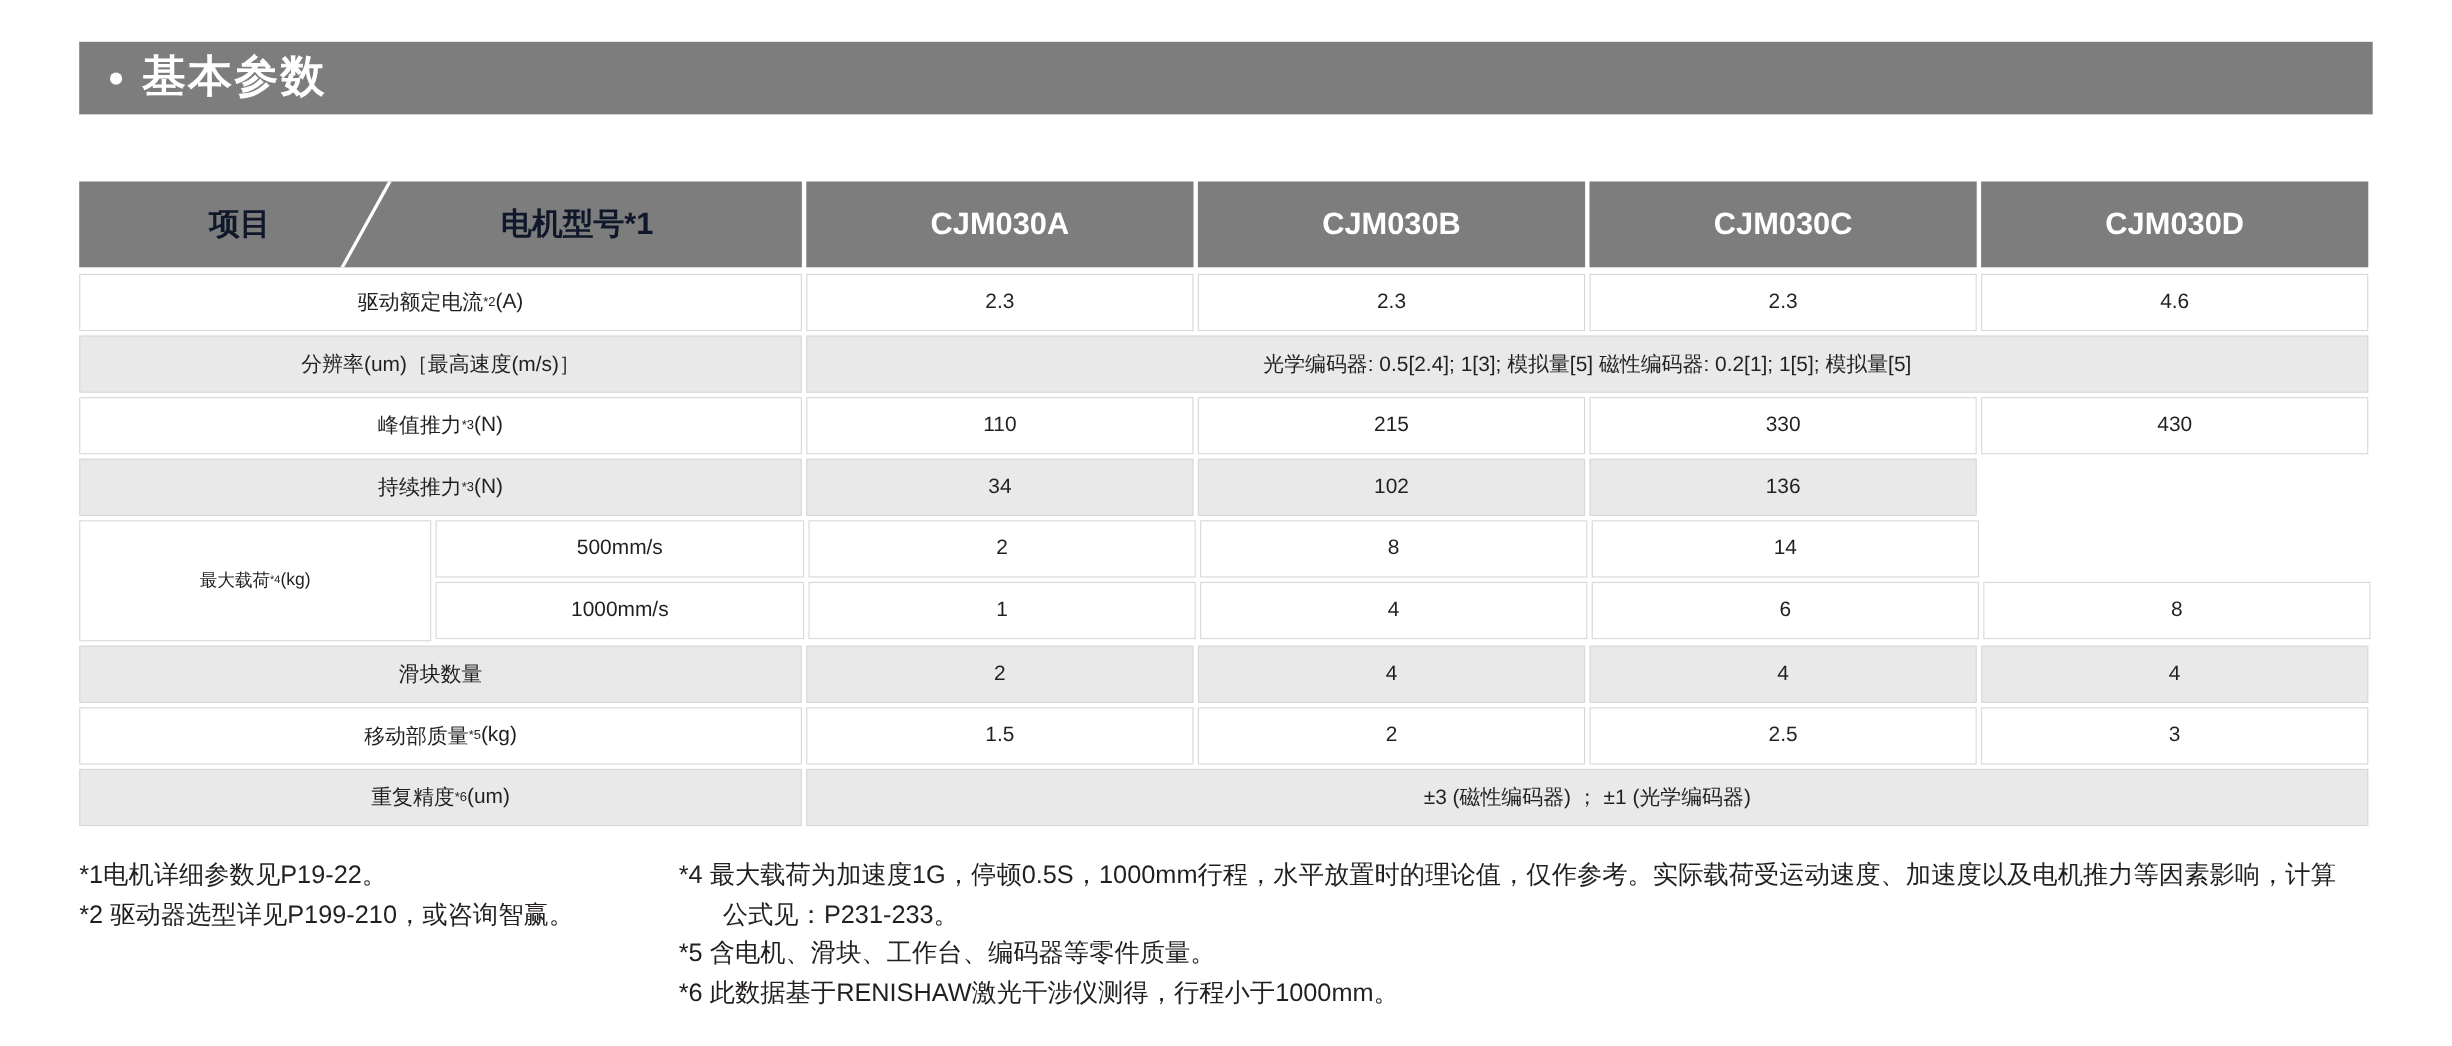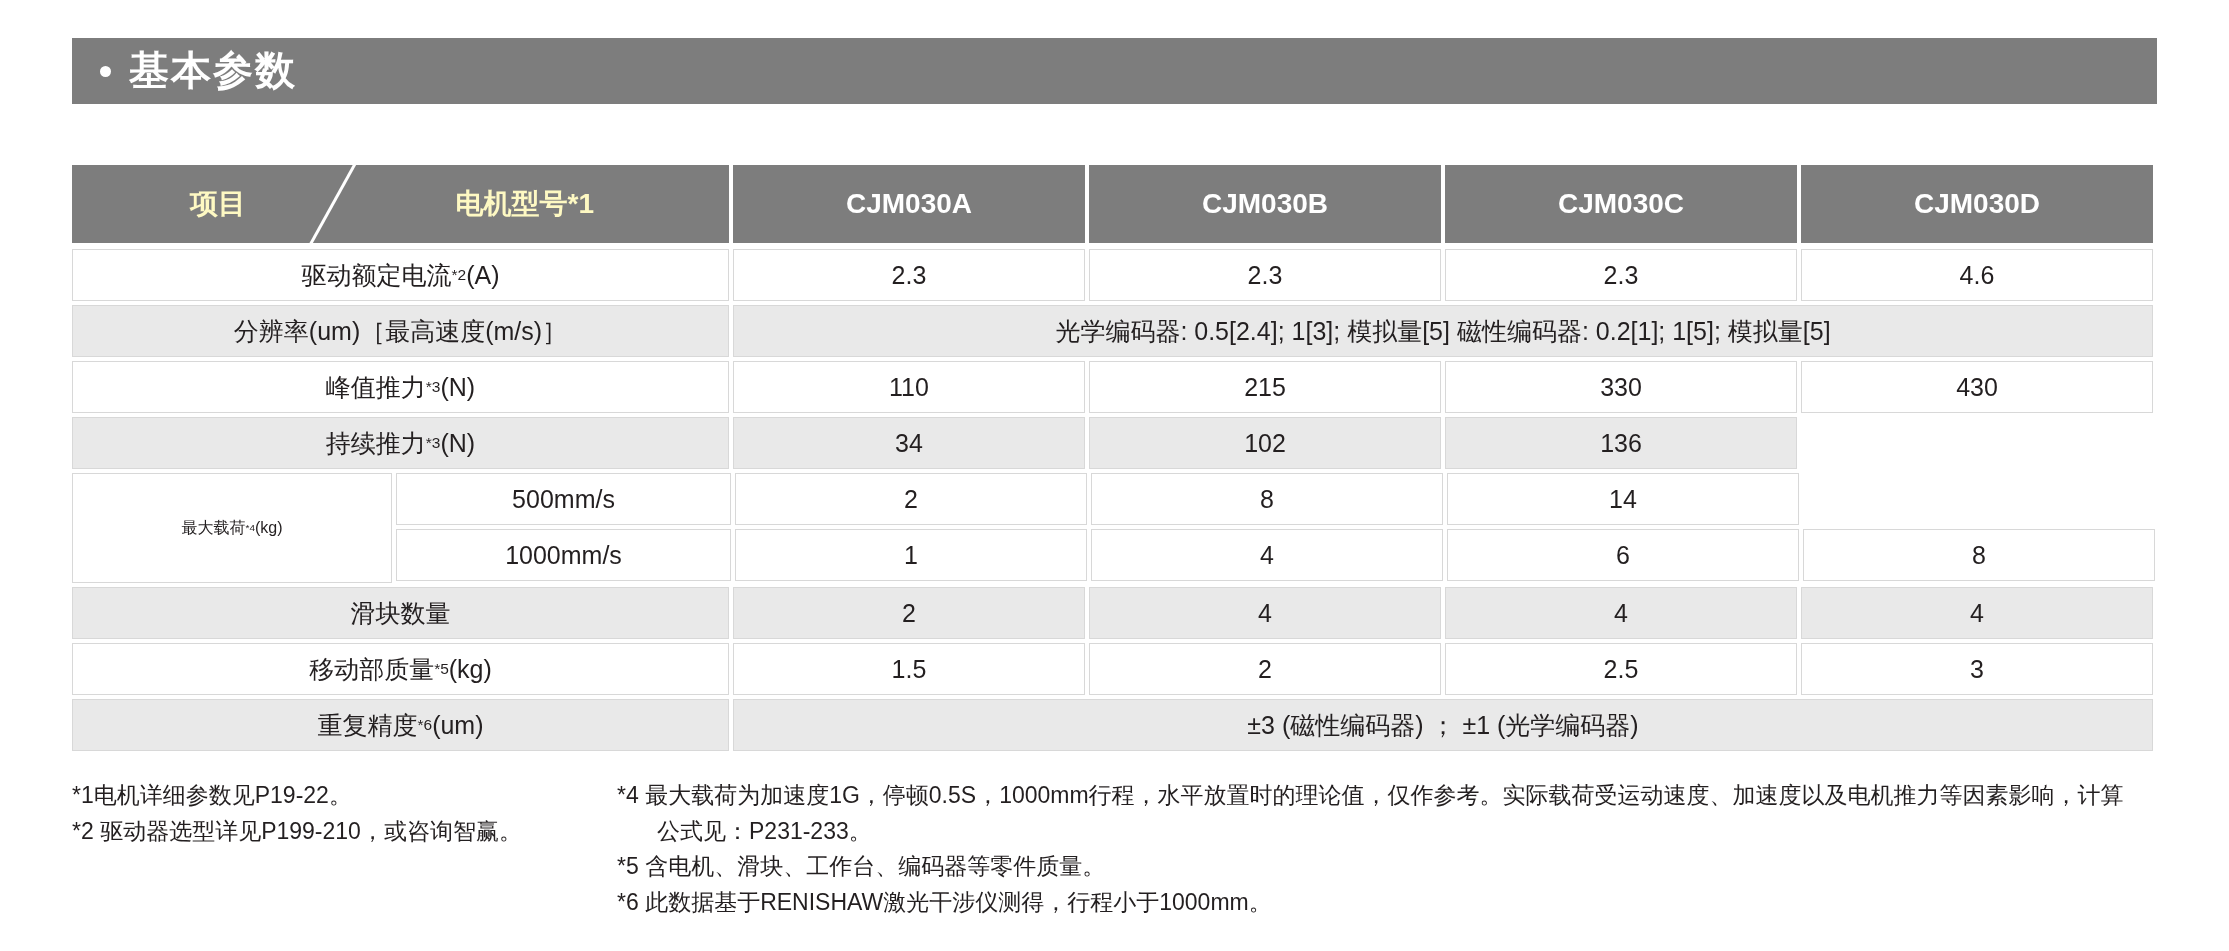--- a/index.html
+++ b/index.html
@@ -60,30 +60,30 @@
   .row {
     display: flex;
     width: 100%;
     margin-bottom: 4px;
   }
   .cell {
     box-sizing: border-box;
     display: flex;
     align-items: center;
     justify-content: center;
-    font-size: 25px;
+    font-size: 19px;
     position: relative;
   }
 
   
   .hdr-row { height: 78px; margin-bottom: 6px; }
   .hdr-item {
     width: 657px;
     background: #7d7d7d;
-    color: #fef9c3;
+    color: #0f172a;
     font-size: 28px;
     font-weight: bold;
     margin-right: 4px;
     position: relative;
     overflow: hidden;
   }
   .hdr-item .left-label {
     position: absolute;
     left: 118px;
     top: 50%;

